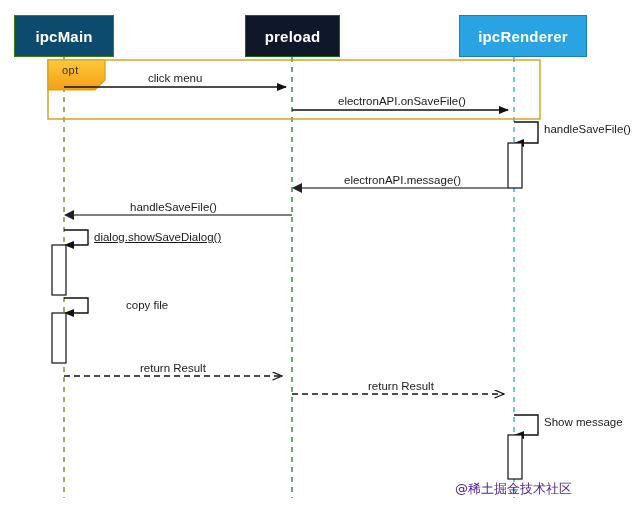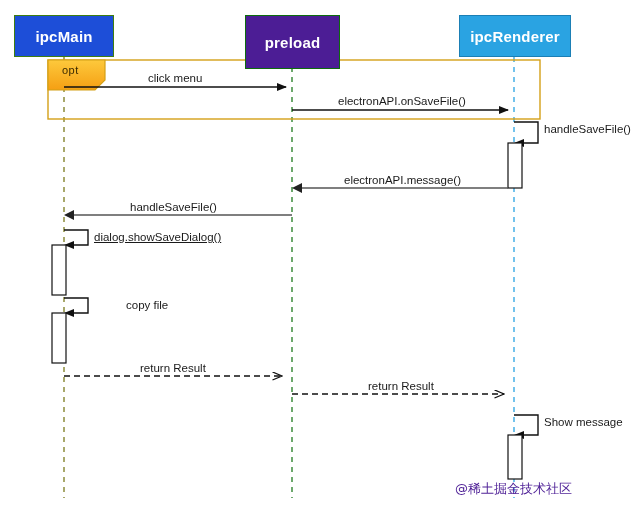--- a/index.html
+++ b/index.html
@@ -7,23 +7,23 @@
     width:644px;height:506px;position:relative;overflow:hidden;
     font-family:"Liberation Sans","DejaVu Sans",sans-serif;
     color:#1a1a1a;
   }
   #diagram{position:absolute;left:0;top:0;width:644px;height:506px;}
   .lifeline-label{
     position:absolute;display:flex;align-items:center;justify-content:center;
     font-weight:bold;font-size:15px;color:#ffffff;letter-spacing:.2px;
     box-sizing:border-box;
   }
-  #lbl-ipcmain{left:14px;top:15px;width:100px;height:42px;background:#1d4ed8;border:1px solid #3f7d10;}
-  #lbl-preload{left:245px;top:15px;width:95px;height:54px;background:#4c1d95;border:1px solid #0d6b0d;}
-  #lbl-ipcrenderer{left:459px;top:15px;width:112px;height:42px;background:#2aa3e2;border:1px solid #1b7fb5;}
+  #lbl-ipcmain{left:14px;top:15px;width:100px;height:42px;background:#0c4a6e;border:1px solid #3f7d10;}
+  #lbl-preload{left:245px;top:15px;width:95px;height:42px;background:#0f172a;border:1px solid #0d6b0d;}
+  #lbl-ipcrenderer{left:459px;top:15px;width:128px;height:42px;background:#2aa3e2;border:1px solid #1b7fb5;}
   .msg-label{
     position:absolute;font-size:11.5px;color:#1a1a1a;white-space:nowrap;
   }
   .opt-label{
     position:absolute;left:62px;top:64px;font-size:11px;color:#3b2a00;
     font-weight:normal;letter-spacing:.5px;
   }
   #watermark{
     position:absolute;left:455px;top:480px;font-size:13px;color:#4c1d95;
     white-space:nowrap;font-family:"DejaVu Sans",sans-serif;

